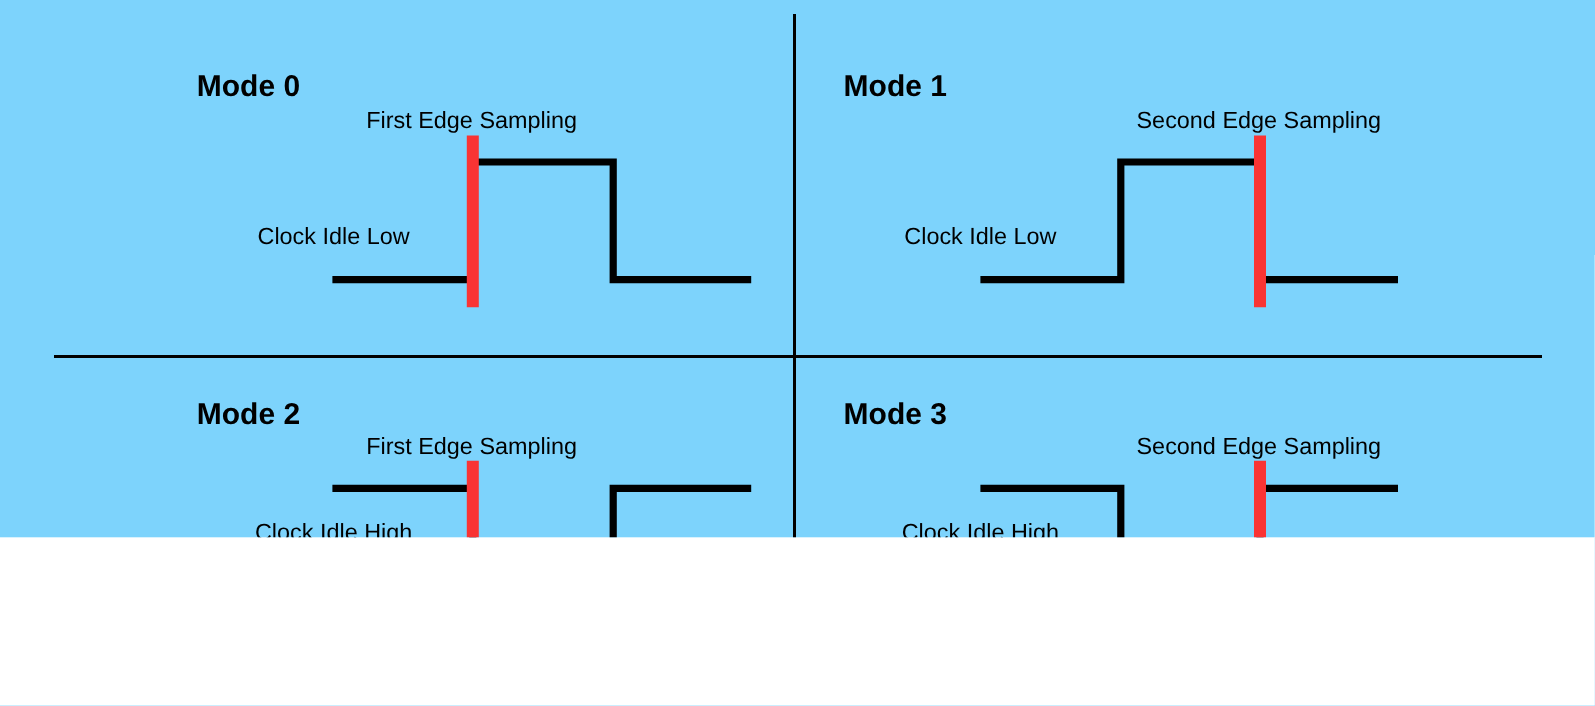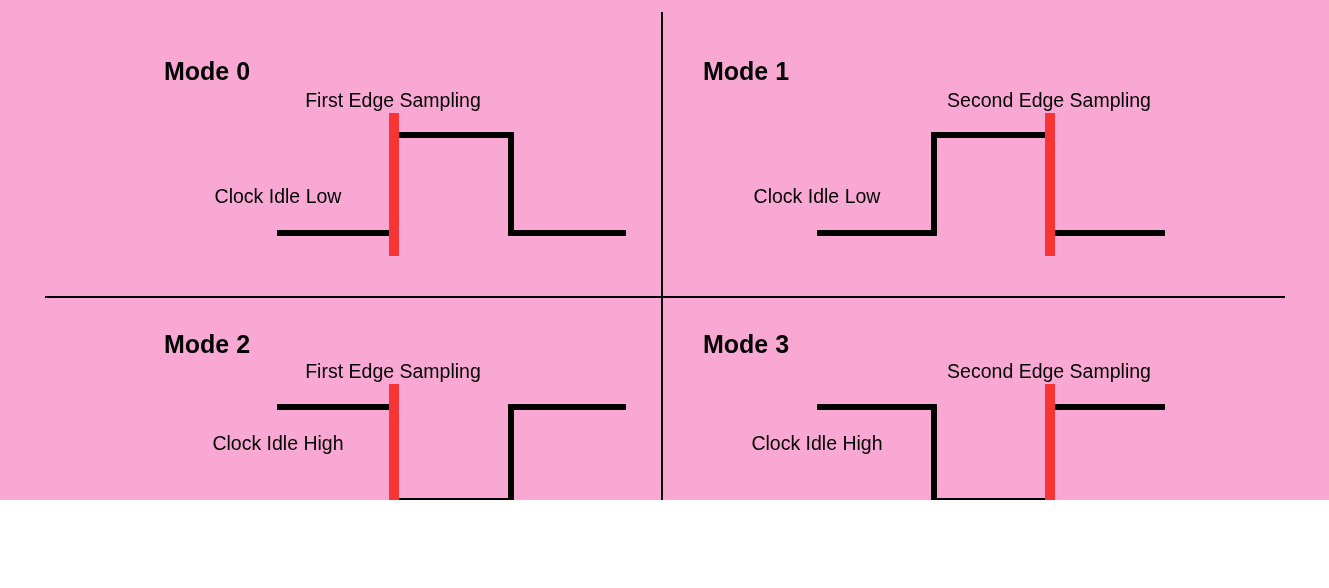--- a/index.html
+++ b/index.html
@@ -7,22 +7,22 @@
     padding: 0;
     background: #ffffff;
   }
   body {
     font-family: "Liberation Sans", sans-serif;
     -webkit-font-smoothing: antialiased;
   }
   #canvas {
     position: relative;
     width: 1329px;
-    height: 500px;
-    background: #f9a8d4;
+    height: 448px;
+    background: #7dd3fc;
     overflow: hidden;
   }
   svg.diagram {
     position: absolute;
     left: 0;
     top: 0;
     width: 1329px;
     height: 588px;
   }
   .divider {

